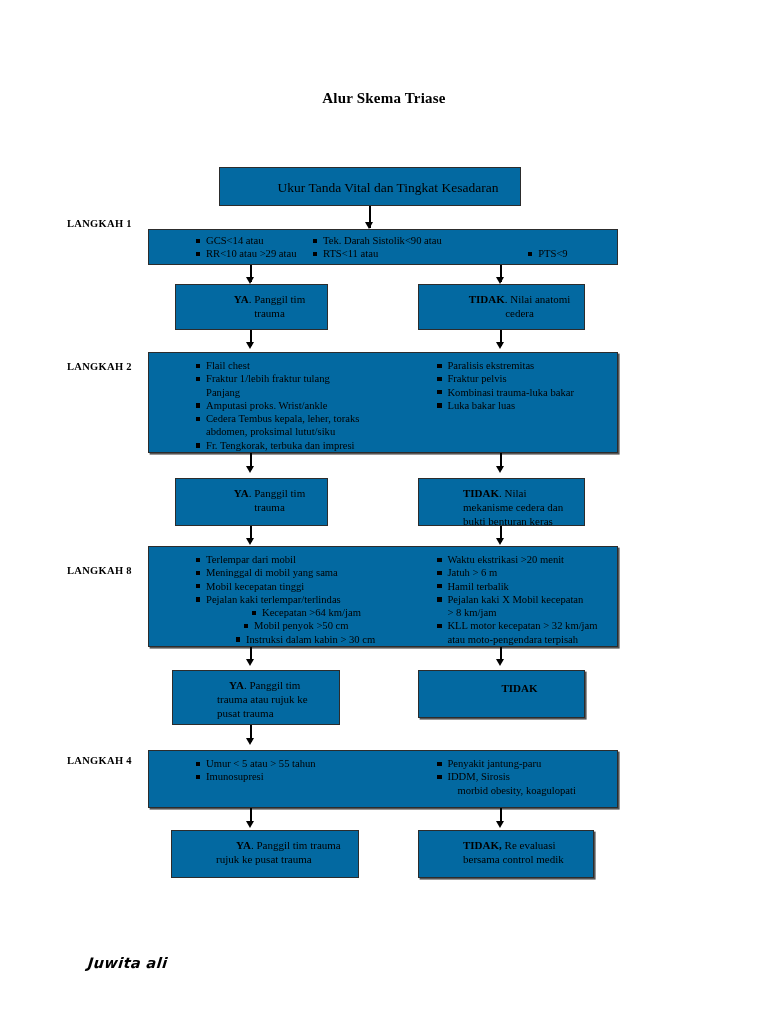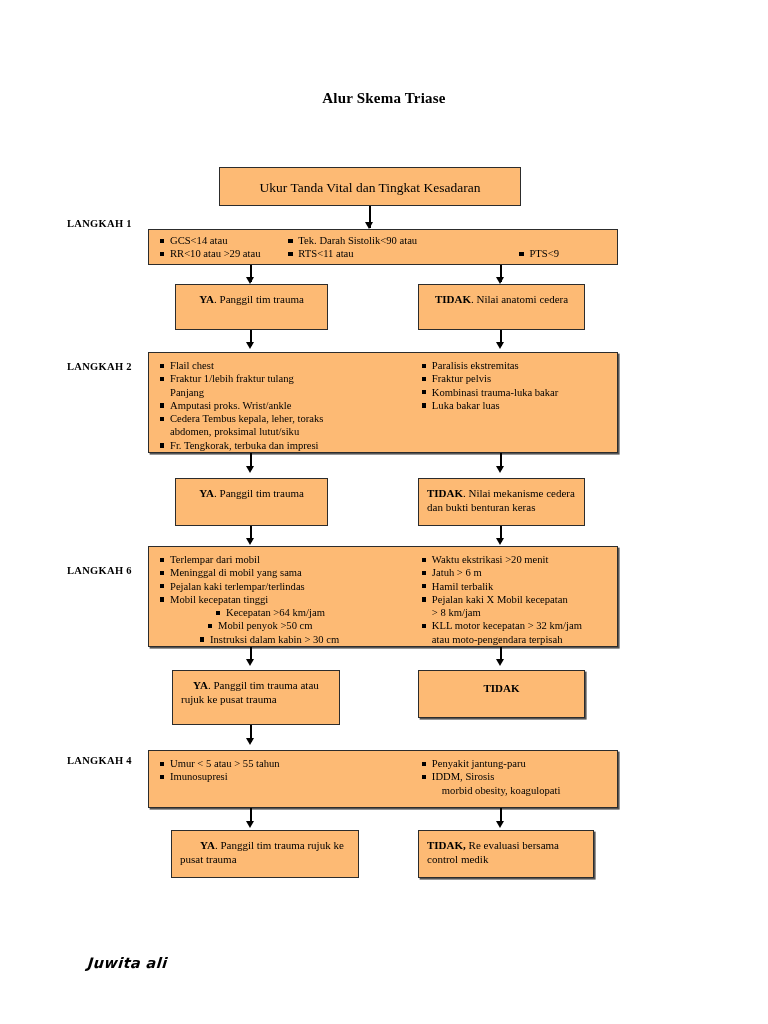--- a/index.html
+++ b/index.html
@@ -10,21 +10,21 @@
   }
   .abs{position:absolute;}
   
   #doc-title{
     left:0;top:90px;width:768px;text-align:center;
     font-weight:bold;font-size:15px;letter-spacing:.2px;
   }
   
   .box{
     position:absolute;box-sizing:border-box;
-    border:1.2px solid #2c2c2c;background:#fdba74;
+    border:1.2px solid #2c2c2c;background:#0369a1;padding-left:36px;
   }
   .box.shadowed{box-shadow:1.6px 1.6px 0 0 #555;}
   
   #start-box{left:219px;top:167px;width:302px;height:39px;}
   #start-box .txt{
     font-size:13.5px;text-align:center;line-height:39px;white-space:nowrap;
   }
   
   .step-box{left:148px;width:470px;}
   .step-cols{display:flex;width:100%;height:100%;box-sizing:border-box;padding:6px 0 0 0;}
@@ -172,29 +172,29 @@
   <div class="inner center"><b>YA</b><span>. Panggil tim trauma</span></div>
 </div>
 <div class="box dec-box no-box" style="top:478px;height:48px;">
   <div class="inner"><b>TIDAK</b><span>. Nilai mekanisme cedera dan bukti benturan keras</span></div>
 </div>
 <div class="vline" style="left:250px;top:526px;height:16px;"></div>
 <div class="arrowhead" style="left:246.4px;top:538px;"></div>
 <div class="vline" style="left:500px;top:526px;height:16px;"></div>
 <div class="arrowhead" style="left:496.4px;top:538px;"></div>
 
-<div class="abs step-label" style="top:565px;">LANGKAH 6</div>
+<div class="abs step-label" style="top:565px;">LANGKAH 8</div>
 <div class="box step-box shadowed" id="step3-box" style="top:546px;height:101px;">
   <div class="step-cols">
     <div class="step-col col-left">
       <ul class="blist">
         <li class="bulleted">Terlempar dari mobil</li>
         <li class="bulleted">Meninggal di mobil yang sama</li>
+        <li class="bulleted">Mobil kecepatan tinggi</li>
         <li class="bulleted">Pejalan kaki terlempar/terlindas</li>
-        <li class="bulleted">Mobil kecepatan tinggi</li>
       </ul>
       <ul class="sublist">
         <li class="sub-i1">Kecepatan &gt;64 km/jam</li>
         <li class="sub-i2">Mobil penyok &gt;50 cm</li>
         <li class="sub-i3">Instruksi dalam kabin &gt; 30 cm</li>
       </ul>
     </div>
     <div class="step-col col-right">
       <ul class="blist">
         <li class="bulleted">Waktu ekstrikasi &gt;20 menit</li>

